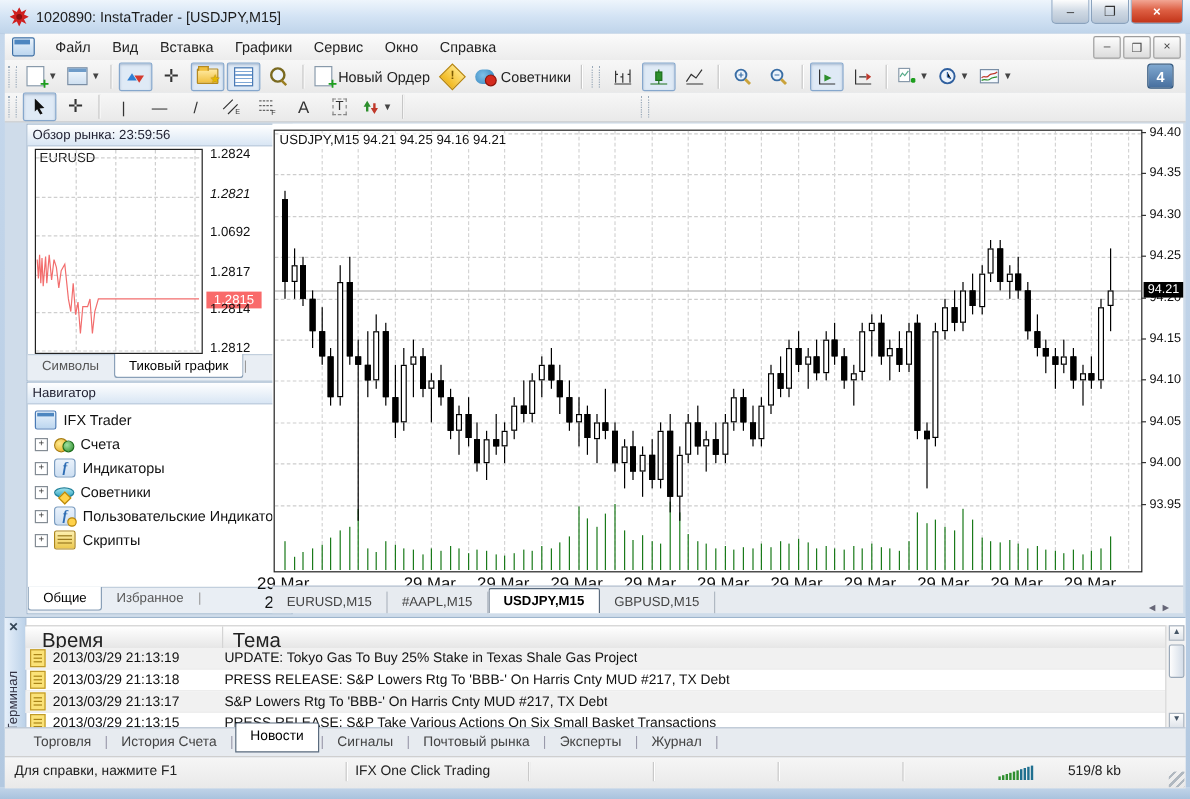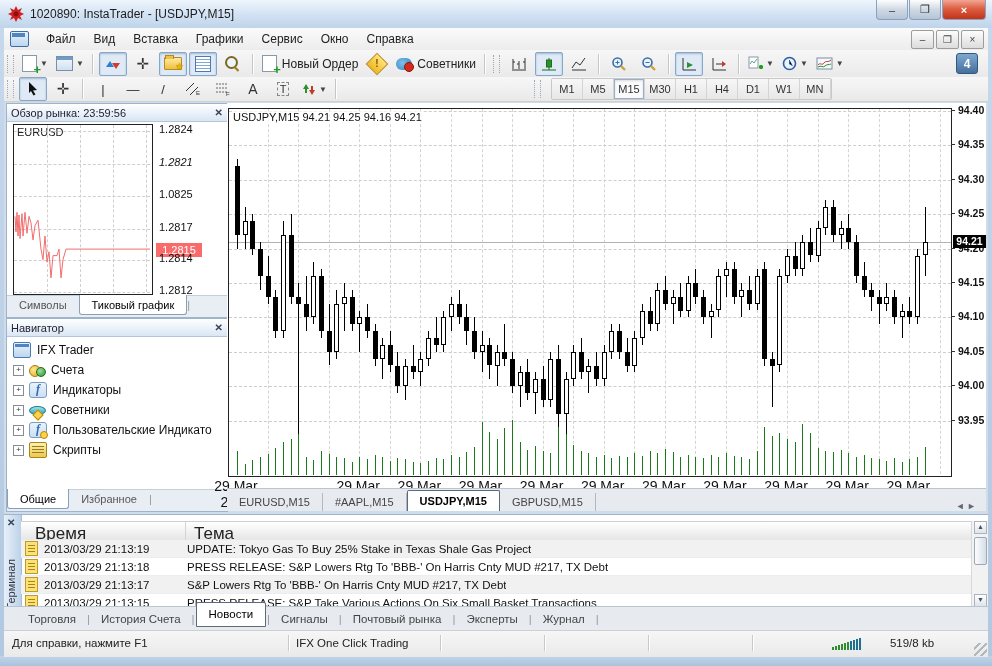--- a/index.html
+++ b/index.html
@@ -66,21 +66,21 @@
   .ic-bot:before{content:"";position:absolute;right:-2px;bottom:-2px;width:8px;height:8px;border-radius:50%;background:#d42a1e;border:1px solid #8c150c;}
   .badge4{position:absolute;right:10px;top:3px;width:20px;height:19px;border-radius:3px;border:1px solid #33587f;
     background:linear-gradient(#7fa8d0,#476f9e);color:#fff;font-weight:bold;font-size:12px;
     display:flex;align-items:center;justify-content:center;}
   .glyph{font-size:13px;color:#333;}
   .tf-group{display:flex;margin-left:6px;border:1px solid #c8c8c8;border-radius:2px;overflow:hidden;}
   .tf-btn{width:30px;height:20px;display:flex;align-items:center;justify-content:center;font-size:11px;color:#333;
     border-right:1px solid #d4d4d4;background:linear-gradient(#f7f7f7,#e7e7e7);}
   .tf-btn.active{background:#fbfbfb;box-shadow:inset 0 0 0 1px #9ab0c8, inset 0 1px 3px rgba(80,100,130,.4);}
   
-  .panel{position:absolute;background:#fff;border:1px solid #9db4cc;}
+  .panel{position:absolute;background:#fff;border:1px solid #9db4cc;margin-left:16px;}
   .ptitle{height:17px;background:linear-gradient(#ffffff,#d9e6f4);border-bottom:1px solid #b4c6da;
     display:flex;align-items:center;padding:0 4px;font-size:11px;color:#223;}
   .pclose{margin-left:auto;font-size:10px;font-weight:bold;color:#345;}
   .ptabs{position:absolute;left:0;bottom:0;width:100%;height:21px;background:#e9eef4;border-top:1px solid #c2cfdd;
     display:flex;align-items:flex-start;font-size:11px;}
   .ptab{padding:3px 12px;color:#555;}
   .ptab.active{background:#fff;border:1px solid #8aa0b8;border-top:none;color:#000;margin-top:-1px;padding-top:4px;border-radius:0 0 3px 3px;}
   .ptab-sep{color:#999;padding-top:3px;}
   
   #mw-plot{position:absolute;left:6px;top:20px;width:138px;height:169px;border:1px solid #222;background:#fff;}
@@ -117,21 +117,21 @@
   #chart-area{position:absolute;left:227px;top:103px;width:759px;height:385px;background:#fff;}
   #main-plot{position:absolute;left:1px;top:5px;width:722px;height:367px;border:1px solid #222;background:#fff;overflow:hidden;}
   .ohlc{position:absolute;left:4px;top:2px;font-size:11px;color:#111;z-index:5;background:rgba(255,255,255,.7);}
   .hgrid{position:absolute;left:0;width:722px;height:0;border-top:1px dashed #cdcdcd;}
   .vgrid{position:absolute;top:0;width:0;height:365px;border-left:1px dashed #d4d4d4;}
   .cur-line{position:absolute;left:0;width:722px;height:0;border-top:1px solid #b2b2b2;}
   .wick{position:absolute;width:1px;background:#000;}
   .body{position:absolute;width:5px;border:1px solid #000;box-sizing:border-box;}
   .body.bull{background:#fff;} .body.bear{background:#000;}
   .vol{position:absolute;width:1px;background:#1a7a1a;bottom:1px;}
-  #y-axis{position:absolute;left:724px;top:5px;width:34px;height:367px;font-weight:bold;}
+  #y-axis{position:absolute;left:724px;top:5px;width:34px;height:367px;}
   .ylab{position:absolute;left:7px;font-size:10.5px;color:#111;}
   .ytick{position:absolute;left:0;width:4px;height:0;border-top:1px solid #333;}
   .cur-tag{position:absolute;left:2px;width:33px;height:13px;background:#000;color:#fff;font-size:10.5px;
     text-align:center;line-height:13px;}
   #x-axis{position:absolute;left:1px;top:374px;width:722px;height:14px;}
   .xlab{position:absolute;top:1px;width:70px;text-align:center;font-size:14px;color:#111;}
   
   #chart-tabs{position:absolute;left:227px;top:488px;width:759px;height:22px;background:#e7ebf0;
     border-top:1px solid #b8c4d2;display:flex;align-items:flex-end;font-size:11px;}
   .ctab{padding:3px 12px 3px;color:#444;border-right:1px solid #b0b8c2;}
@@ -384,31 +384,20 @@
     <div class="tbtn">
       <svg width="14" height="13" viewBox="0 0 14 13">
           <path fill="#2d8f2d" d="M3 1l3 5H4v4H2V6H0z" transform="translate(1,0)"></path>
           <path fill="#c0392b" d="M10 12L7 7h2V3h2v4h2z"></path>
         </svg>
         <span class="drop">▼</span>
       </div>
     <span class="tsep"></span>
     <div style="width:190px;"></div>
     <span class="grip"></span>
-    <div class="tf-group" id="tf-group">
-        <div class="tf-btn">M1</div>
-        <div class="tf-btn">M5</div>
-        <div class="tf-btn active">M15</div>
-        <div class="tf-btn">M30</div>
-        <div class="tf-btn">H1</div>
-        <div class="tf-btn">H4</div>
-        <div class="tf-btn">D1</div>
-        <div class="tf-btn">W1</div>
-        <div class="tf-btn">MN</div>
-      </div>
   </div>
 
   <div class="panel" id="mw-panel" style="left:6px;top:103px;width:220px;height:213px;">
     <div class="ptitle">
       <span>Обзор рынка: 23:59:56</span>
       <span class="pclose">✕</span>
     </div>
     <div id="mw-plot">
       <span class="mw-sym">EURUSD</span>
     <div class="hgrid-mw" style="top: 6px;"></div>
@@ -427,21 +416,21 @@
       </div>
     <div id="mw-axis"></div>
     <div class="mw-curlab" id="mw-curlab" style="top: 139px;">1.2815</div>
     <div class="ptabs" id="mw-tabs">
         <div class="ptab">Символы</div>
         <div class="ptab active">Тиковый график</div>
         <span class="ptab-sep">|</span>
       </div>
   <div class="mw-ylab" style="top: 19px;">1.2824</div>
       <div class="mw-ylab" style="top: 52px; font-style: italic;">1.2821</div>
-      <div class="mw-ylab" style="top: 84px;">1.0825</div>
+      <div class="mw-ylab" style="top: 84px;">1.0692</div>
       <div class="mw-ylab" style="top: 117px;">1.2817</div>
       <div class="mw-ylab" style="top: 148px;">1.2814</div>
       <div class="mw-ylab" style="top: 180px;">1.2812</div>
     </div>
 
   <div class="panel" id="nav-panel" style="left:6px;top:318px;width:220px;height:192px;">
     <div class="ptitle">
       <span>Навигатор</span>
       <span class="pclose">✕</span>
     </div>

